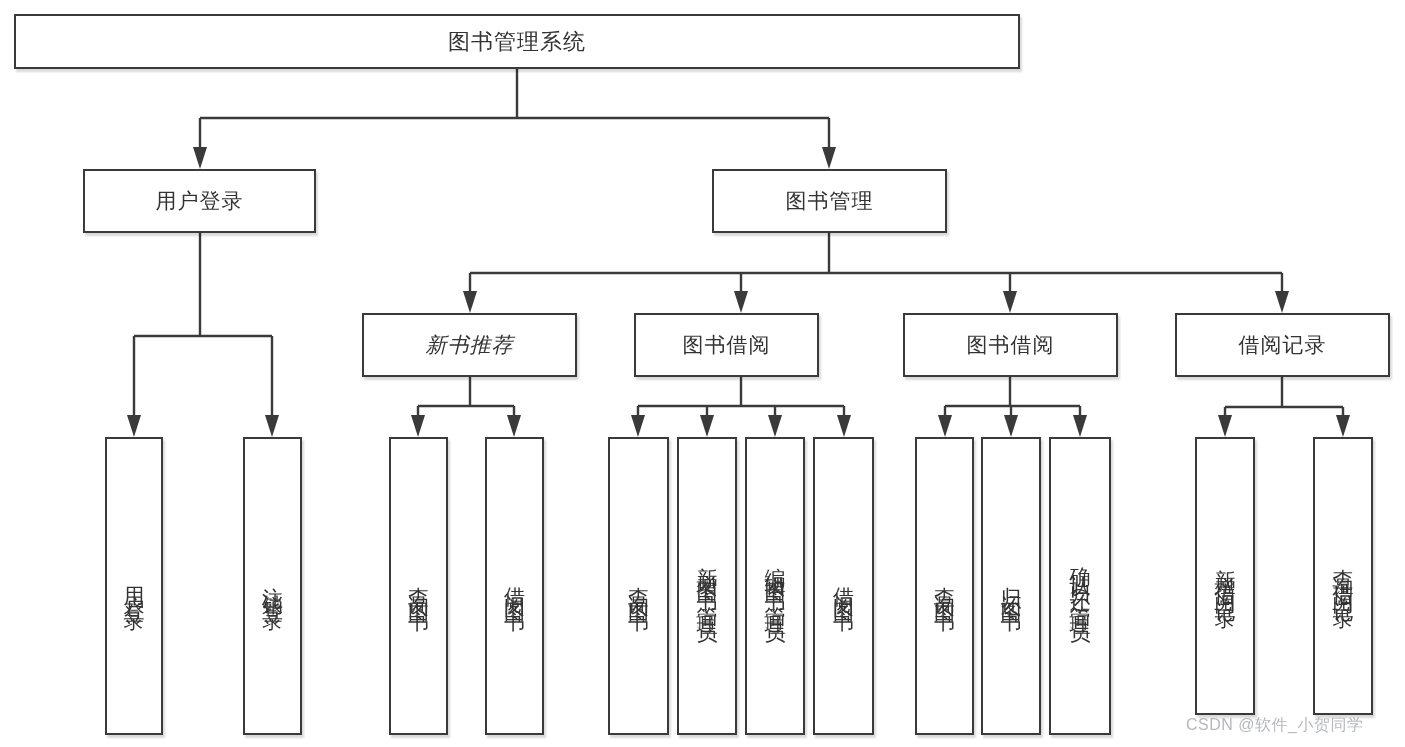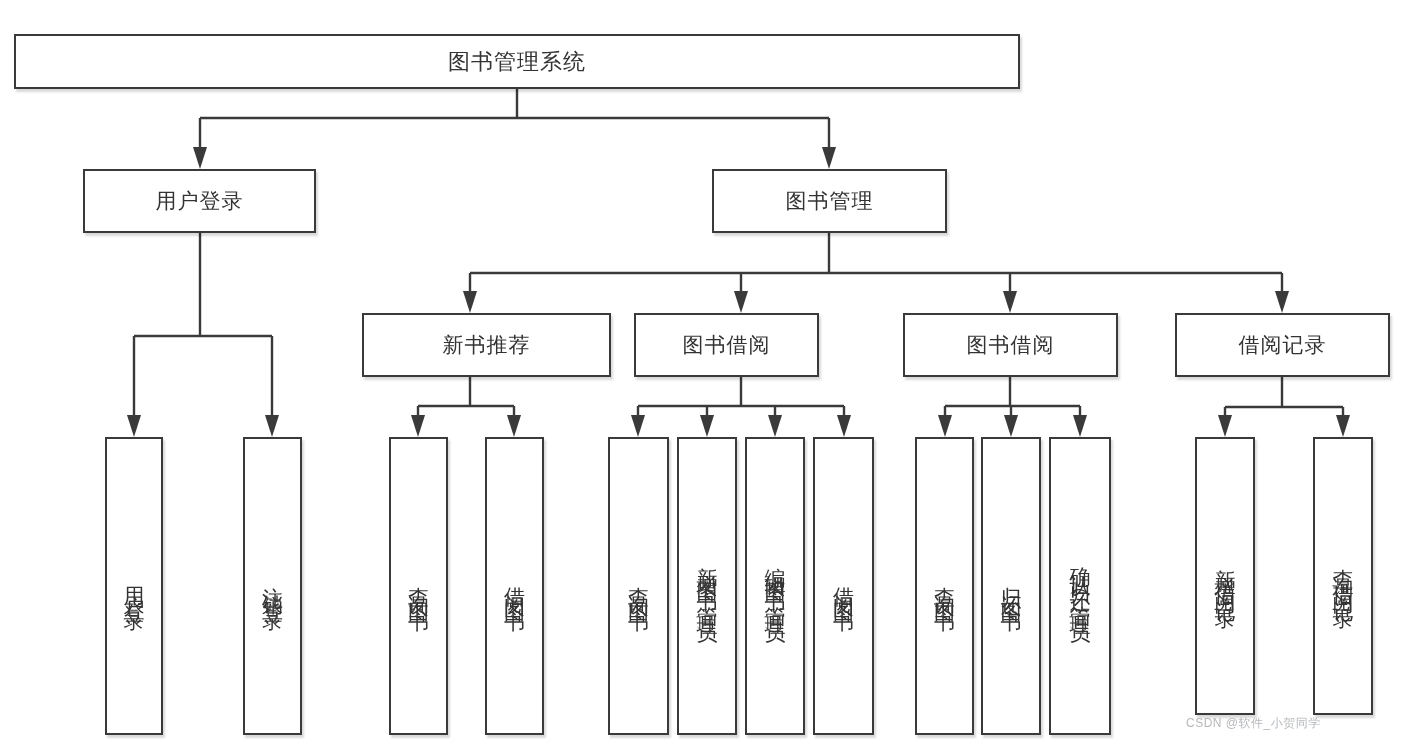--- a/index.html
+++ b/index.html
@@ -30,35 +30,34 @@
     align-items: center;
     justify-content: center;
     color: #333333;
   }
   .hbox {
     font-size: 21px;
     letter-spacing: 1px;
   }
   .hbox.root {
     font-size: 22px;
-    margin-top: 20px;
   }
   .vbox > span {
     writing-mode: vertical-rl;
     text-orientation: mixed;
     font-size: 21px;
     letter-spacing: 8px;
     line-height: 1.05;
     white-space: nowrap;
   }
   .watermark {
     position: absolute;
     left: 1186px;
     top: 715px;
-    font-size: 12px;
+    font-size: 16px;
     letter-spacing: 0.5px;
     color: #b6b8bb;
     white-space: nowrap;
     z-index: 10;
   }
 </style>
 </head>
 <body>
 
 <div class="canvas">
@@ -108,21 +107,21 @@
       <polygon points="1218,415 1232,415 1225,437"></polygon>
       <polygon points="1336,415 1350,415 1343,437"></polygon>
     </g>
   </svg>
 
   <div class="hbox root" style="left:14px; top:14px; width:1006px; height:55px;">图书管理系统</div>
 
   <div class="hbox" style="left:83px; top:169px; width:233px; height:64px;">用户登录</div>
   <div class="hbox" style="left:712px; top:169px; width:235px; height:64px;">图书管理</div>
 
-  <div class="hbox" style="left:362px; top:313px; width:249px; height:64px;">新书推荐</div>
+  <div class="hbox" style="left:362px; top:313px; width:215px; height:64px;font-style:italic;">新书推荐</div>
   <div class="hbox" style="left:634px; top:313px; width:185px; height:64px;">图书借阅</div>
   <div class="hbox" style="left:903px; top:313px; width:215px; height:64px;">图书借阅</div>
   <div class="hbox" style="left:1175px; top:313px; width:215px; height:64px;">借阅记录</div>
 
   <div class="vbox" style="left:105px; top:437px; width:58px; height:298px;">
     <span>用户登录</span>
   </div>
   <div class="vbox" style="left:243px; top:437px; width:59px; height:298px;">
     <span>注销登录</span>
   </div>

